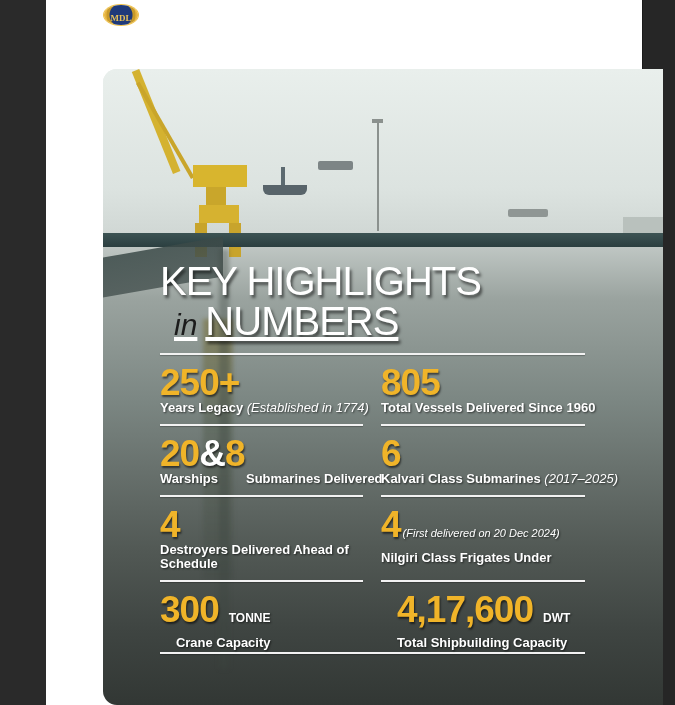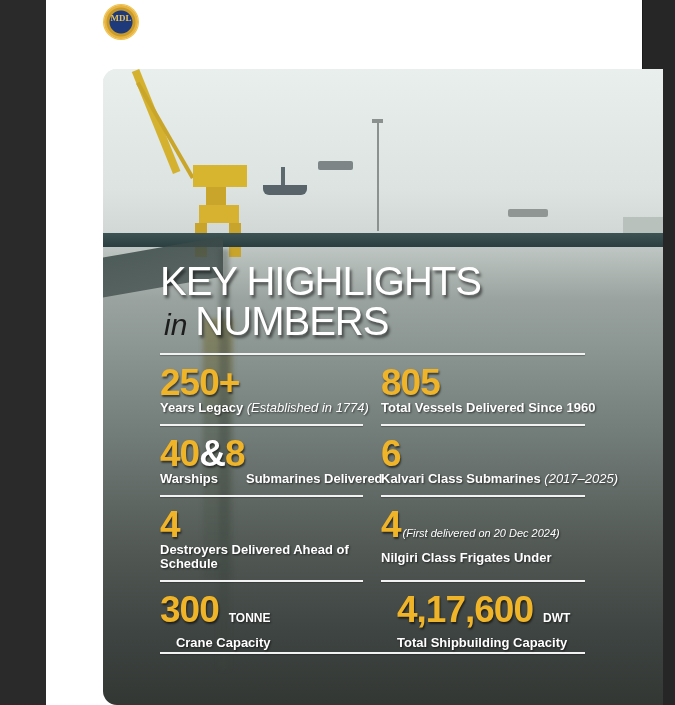--- a/index.html
+++ b/index.html
@@ -12,21 +12,21 @@
     .page {
       position: absolute; left: 46px; top: 0; width: 596px; height: 705px;
       background: #ffffff;
     }
     .right-gutter {
       position: absolute; left: 642px; top: 0; width: 33px; height: 705px;
       background: #262626;
       border-left: 1px solid #1a1a1a;
     }
     .logo {
-      position: absolute; left: 104px; top: 5px; width: 34px; height: 34px;
+      position: absolute; left: 104px; top: 5px; width: 34px; height: 20px;
       border-radius: 50%;
       background: radial-gradient(circle at 50% 50%, #1f3a7a 0 11px, #c89a2a 12px 14px, #e8b540 15px 17px);
       box-shadow: 0 0 0 1px #f0c24a;
     }
     .logo .logo-text {
       position: absolute; left: 0; right: 0; top: 9px; text-align: center;
       color: #e6c05a; font-size: 9px; font-weight: bold; line-height: 8px;
       font-family: "Liberation Serif", serif;
     }
     .card {
@@ -68,23 +68,24 @@
       background: rgba(60,70,62,.35); filter: blur(2px); }
 
     .title1 {
       position: absolute; left: 57px; top: 190px;
       color: #ffffff; font-size: 40px; letter-spacing: -1px;
       text-shadow: 2px 3px 3px rgba(0,0,0,.55);
       white-space: nowrap;
       text-align: right;
     }
     .title2 {
-      position: absolute; left: 61px; top: 230px; white-space: nowrap;
+      position: absolute; left: 71px; top: 230px; white-space: nowrap;
       color: #ffffff; font-size: 40px; letter-spacing: -1px;
       text-shadow: 2px 3px 3px rgba(0,0,0,.55);
+      text-decoration: underline;
     }
     .title2 .in {
       font-style: italic; color: #1c1c1c; font-size: 30px; text-shadow: none;
       font-weight: normal; margin-right: 8px; letter-spacing: 0;
     }
     .hr { position:absolute; height: 2px; background: #f2f2f2; box-shadow: 0 1px 1px rgba(0,0,0,.25); }
 
     .stat { position: absolute; }
     .num {
       color: #f0b429; font-size: 37px; font-weight: bold; line-height: 36px;
@@ -155,21 +156,21 @@
     <div class="num">250+</div>
     <div class="label"><span>Years Legacy</span> <span class="note">(Established in 1774)</span></div>
   </div>
 
   <div class="stat" style="left:278px; top:296px;">
     <div class="num">805</div>
     <div class="label">Total Vessels Delivered Since 1960</div>
   </div>
 
   <div class="stat" style="left:57px; top:367px; width:205px;">
-    <div class="num"><span>40</span><span class="amp">&amp;</span><span>8</span></div>
+    <div class="num"><span>20</span><span class="amp">&amp;</span><span>8</span></div>
     <div class="label" style="position:relative;">
       <span>Warships</span>
       <span style="position:absolute; left:86px;">Submarines Delivered</span>
     </div>
   </div>
 
   <div class="stat" style="left:278px; top:367px;">
     <div class="num">6</div>
     <div class="label"><span>Kalvari Class Submarines</span> <span class="note">(2017–2025)</span></div>
   </div>

